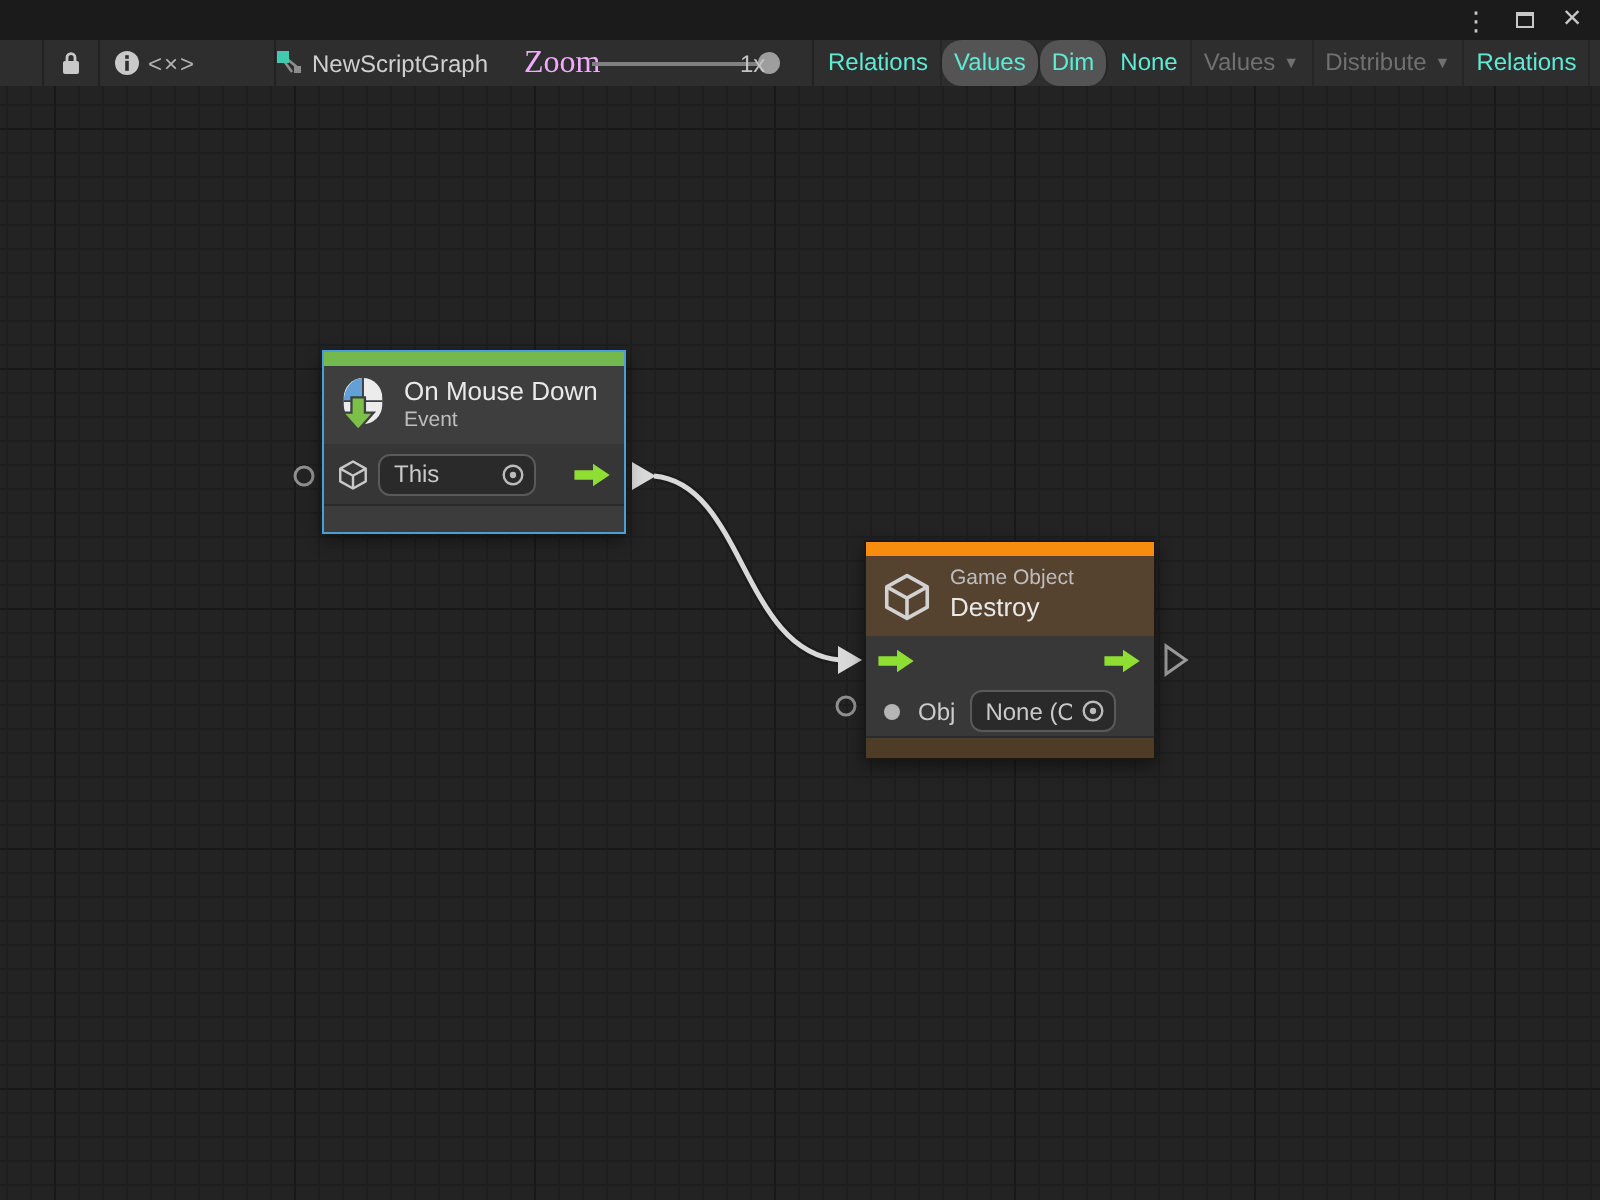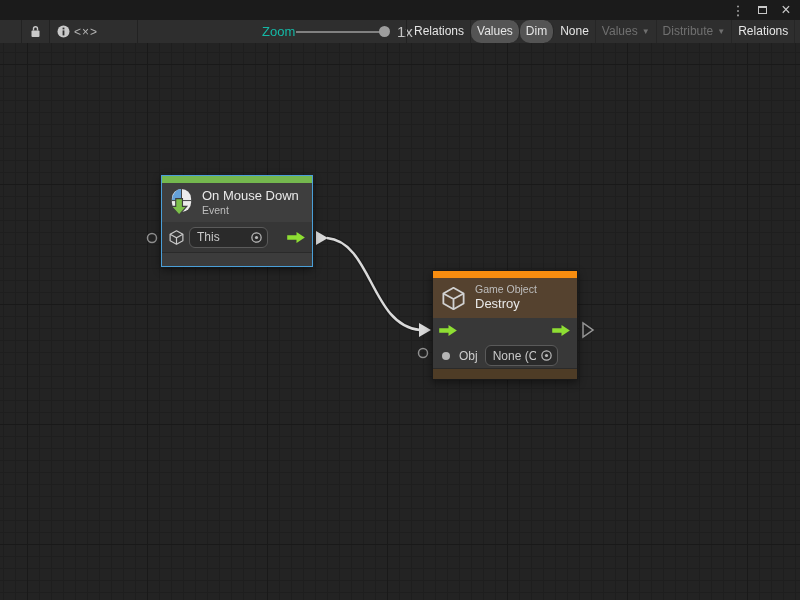--- a/index.html
+++ b/index.html
@@ -24,27 +24,27 @@
   }
   .win-btn { width:16px; height:16px; display:flex; align-items:center; justify-content:center; cursor:pointer; font-size:13px; }
   .maximize-box { width:9px; height:8px; border:1px solid #c8c8c8; border-top:2px solid #c8c8c8; }
 
   
   #toolbar { position:absolute; left:0; top:20px; width:800px; height:23px; background:#2e2e2e; }
   .tb-divider { position:absolute; top:0; width:1px; height:23px; background:#222; }
   .tb-icon-btn { position:absolute; top:0; height:23px; display:flex; align-items:center; justify-content:center; cursor:pointer; }
   .code-glyph { color:#b4b4b4; font-size:12px; letter-spacing:1px; }
   .graph-ref { position:absolute; left:138px; top:0; height:23px; display:flex; align-items:center; gap:5px; color:#cfcfcf; font-size:12px; cursor:pointer; }
-  .zoom-label { position:absolute; left:262px; top:0; height:23px; display:flex; align-items:center; color:#14b8a6; font-size:13px; }
+  .zoom-label { position:absolute; left:262px; top:0; height:23px; display:flex; align-items:center; color:#f0abfc; font-size:16px;font-family:Liberation Serif, serif; }
   .zoom-track { position:absolute; left:296px; top:11px; width:92px; height:2px; background:#818181; cursor:pointer; }
   .zoom-handle { position:absolute; left:379px; top:6px; width:11px; height:11px; border-radius:50%; background:#9e9e9e; cursor:pointer; }
-  .zoom-value { position:absolute; left:397px; top:0; height:23px; display:flex; align-items:center; color:#c4c4c4; font-size:15px; }
+  .zoom-value { position:absolute; left:370px; top:0; height:23px; display:flex; align-items:center; color:#c4c4c4; font-size:12px; }
   .tb-buttons { position:absolute; left:408px; top:0; height:23px; display:flex; }
   .tb-btn {
-    height:23px; line-height:23px; padding:0 6px; font-size:12px; color:#e5e5e5;
+    height:23px; line-height:23px; padding:0 6px; font-size:12px; color:#5eead4;
     border-right:1px solid #262626; cursor:pointer; white-space:nowrap;
     display:flex; align-items:center; gap:4px;
   }
   .tb-btn.active { background:#545454;border-radius:10px; }
   .tb-btn.disabled { color:#707070; cursor:default; }
   .dd-arrow { font-size:8px; color:#707070; }
 
   
   #graph {
     position:absolute; left:0; top:43px; width:800px; height:557px;
@@ -118,20 +118,28 @@
       <circle cx="6.5" cy="6.5" r="6" fill="#c9c9c9"></circle>
       <rect x="5.6" y="2.6" width="1.8" height="1.8" fill="#2e2e2e"></rect>
       <rect x="5.6" y="5.4" width="1.8" height="5" fill="#2e2e2e"></rect>
     </svg>
   </div>
   <div class="tb-icon-btn" style="left:76px; width:20px;">
     <span class="code-glyph">&lt;×&gt;</span>
   </div>
   <div class="tb-divider" style="left:137px"></div>
 
+  <div class="graph-ref">
+    <svg width="13" height="13" viewBox="0 0 13 13">
+      <path d="M5 4 L11 9 M4 5.5 L8 11" stroke="#8d8d8d" stroke-width="1.3"></path>
+      <rect x="0.5" y="0.5" width="6" height="6" fill="#45c8b0"></rect>
+      <rect x="9" y="8" width="3.5" height="3.5" fill="#8d8d8d"></rect>
+    </svg>
+    <span>NewScriptGraph</span>
+  </div>
 
   <div class="zoom-label">Zoom</div>
   <div class="zoom-track"></div>
   <div class="zoom-handle"></div>
   <div class="zoom-value">1x</div>
   <div class="tb-divider" style="left:406px"></div>
 
   <div class="tb-buttons">
     <div class="tb-btn">
         <span>Relations</span>

